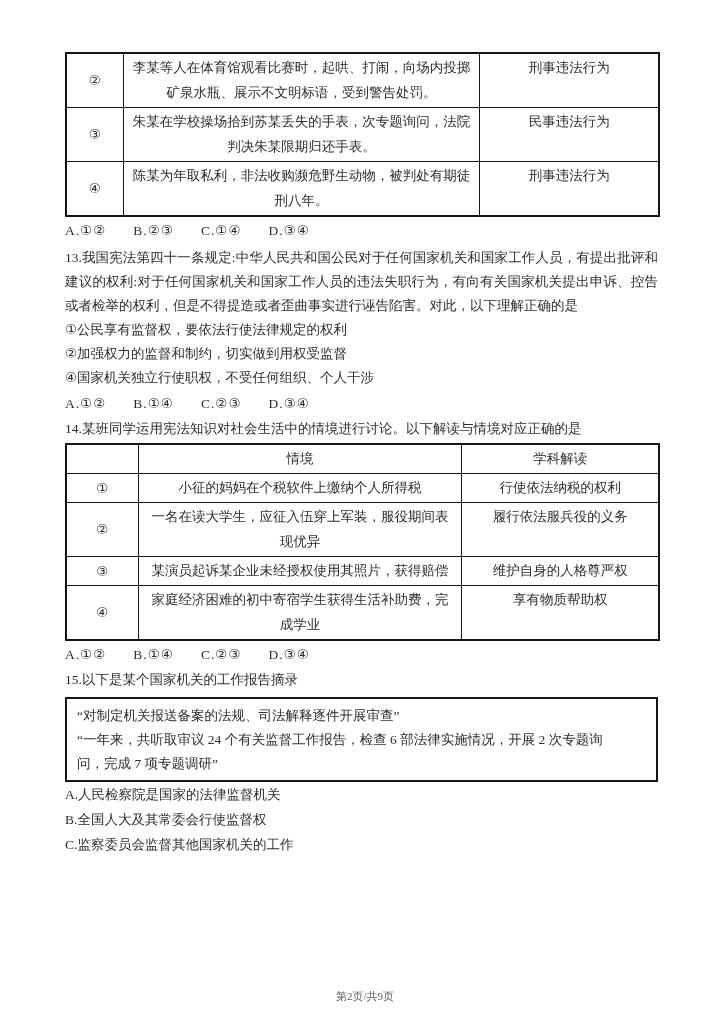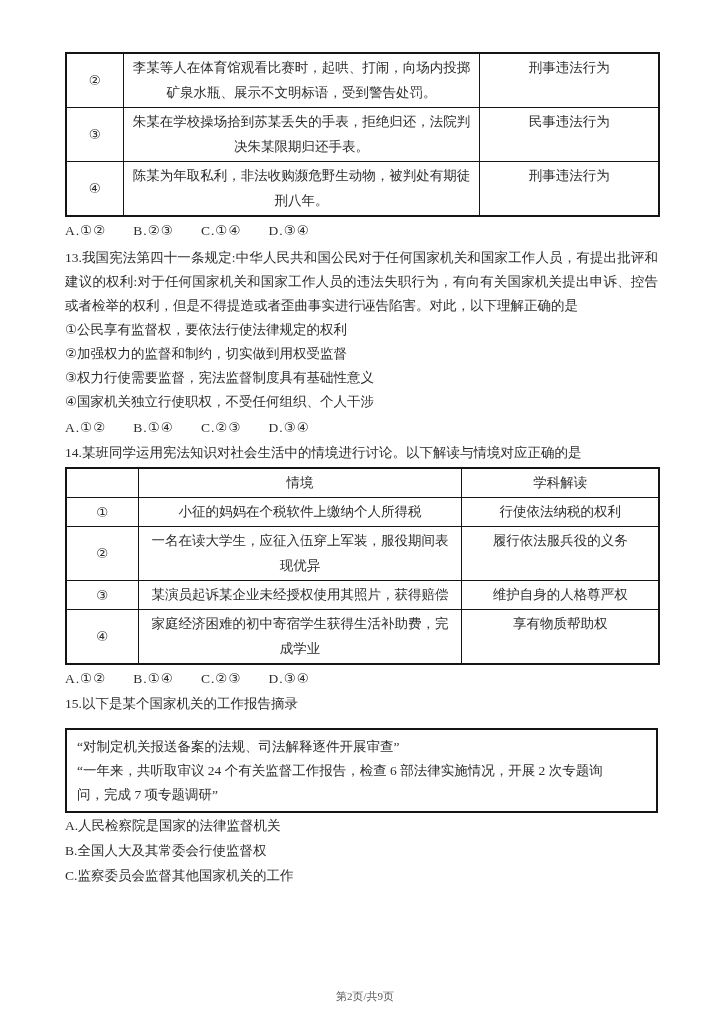--- a/index.html
+++ b/index.html
@@ -32,21 +32,21 @@
   .answers { line-height:22px; margin-top:3px; white-space:nowrap; }
   .answers span { margin-right:27px; letter-spacing:1px; }
   .answers span:last-child { margin-right:15px; }
   .stem { margin:4px 0 0 0; line-height:24px; text-align:justify; }
   .optline { line-height:24px; }
   .q14stem { margin:2px 0 0 0; line-height:24px; }
   .t2wrap { margin-top:2px; }
   .q15stem { margin:2px 0 0 0; line-height:24px; }
   .excerpt-box {
     border:2px solid #151515;
-    margin-top:12px;
+    margin-top:5px;
     padding:5px 28px 4px 10px;
     width:593px;
     box-sizing:border-box;
   }
   .excerpt-box p { margin:0; line-height:24px; }
   .prompt { margin-top:6px; line-height:24px; }
   .abcd { line-height:25px; }
   .footer {
     position:absolute; left:6px; right:0; bottom:20px;
     text-align:center;
@@ -66,39 +66,38 @@
         <col style="width:180px">
       </colgroup>
     <tbody>
       <tr>
         <td class="num">②</td>
         <td>李某等人在体育馆观看比赛时，起哄、打闹，向场内投掷矿泉水瓶、展示不文明标语，受到警告处罚。</td>
         <td>刑事违法行为</td>
       </tr>
       <tr>
         <td class="num">③</td>
-        <td>朱某在学校操场拾到苏某丢失的手表，拒绝归还，法院判决朱某限期归还手表。</td>
+        <td>朱某在学校操场拾到苏某丢失的手表，次专题询问，法院判决朱某限期归还手表。</td>
         <td>民事违法行为</td>
       </tr>
       <tr>
         <td class="num">④</td>
         <td>陈某为年取私利，非法收购濒危野生动物，被判处有期徒刑八年。</td>
         <td>刑事违法行为</td>
       </tr>
     </tbody>
   </table>
 
   <div class="answers">
     <span>A.①②</span><span>B.②③</span><span>C.①④</span><span>D.③④</span>
   </div>
 
   <p class="stem">13.我国宪法第四十一条规定:中华人民共和国公民对于任何国家机关和国家工作人员，有提出批评和建议的权利:对于任何国家机关和国家工作人员的违法失职行为，有向有关国家机关提出申诉、控告或者检举的权利，但是不得提造或者歪曲事实进行诬告陷害。对此，以下理解正确的是</p>
   <div class="optline">①公民享有监督权，要依法行使法律规定的权利</div>
   <div class="optline">②加强权力的监督和制约，切实做到用权受监督</div>
-  <div class="optline">③权力行使需要监督，宪法监督制度具有基础性意义</div>
   <div class="optline">④国家机关独立行使职权，不受任何组织、个人干涉</div>
   <div class="answers">
     <span>A.①②</span><span>B.①④</span><span>C.②③</span><span>D.③④</span>
   </div>
 
   <p class="q14stem">14.某班同学运用宪法知识对社会生活中的情境进行讨论。以下解读与情境对应正确的是</p>
   <div class="t2wrap">
     <table class="t t2">
       <colgroup>
           <col style="width:72px">

